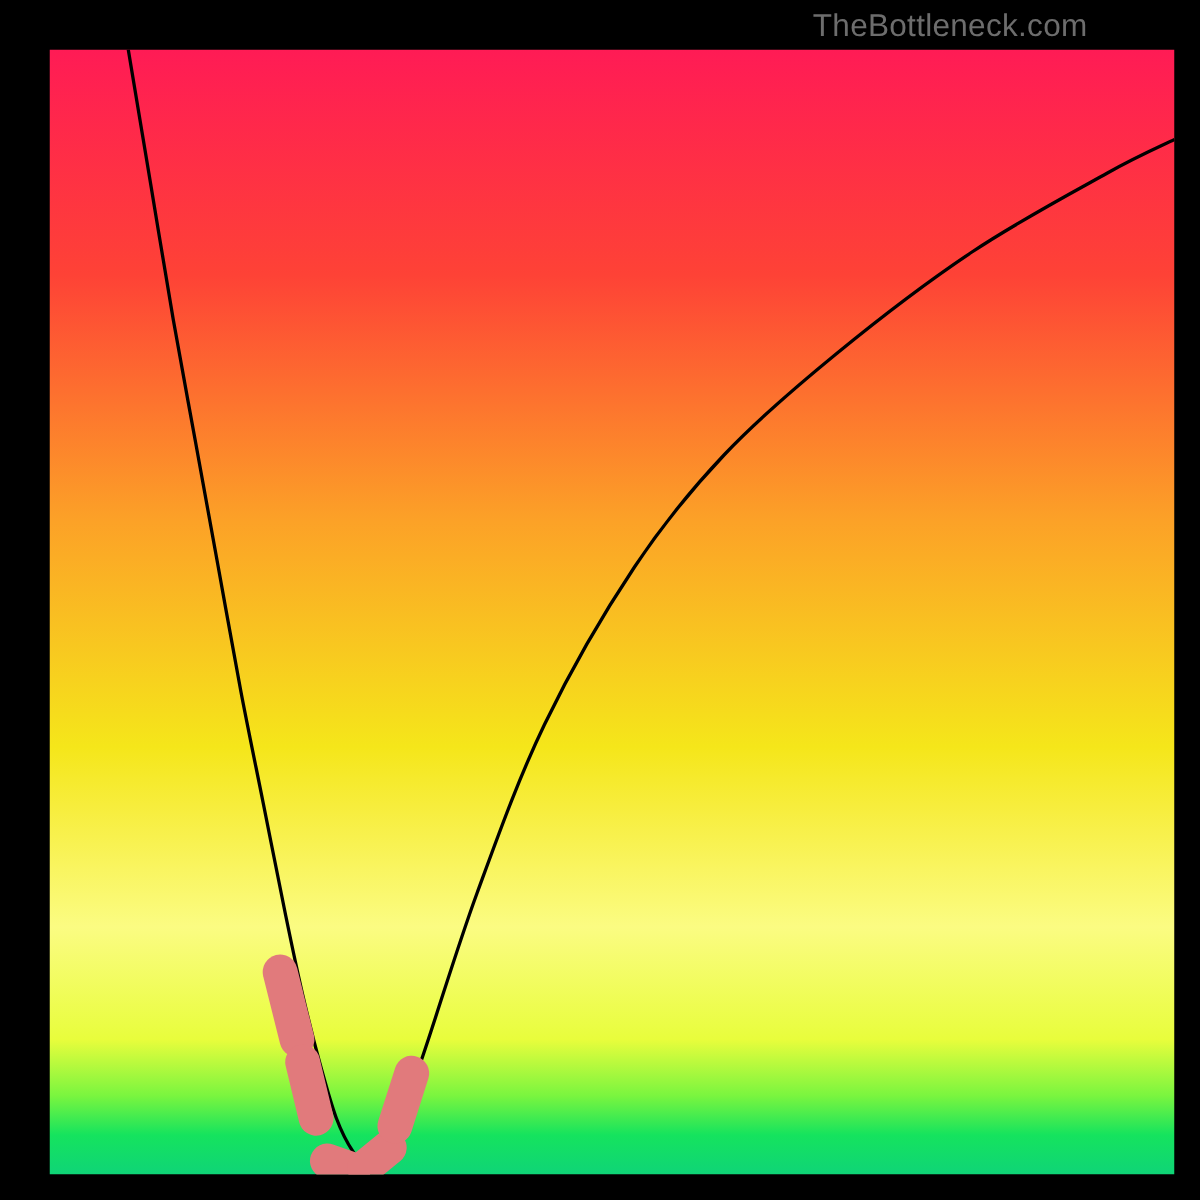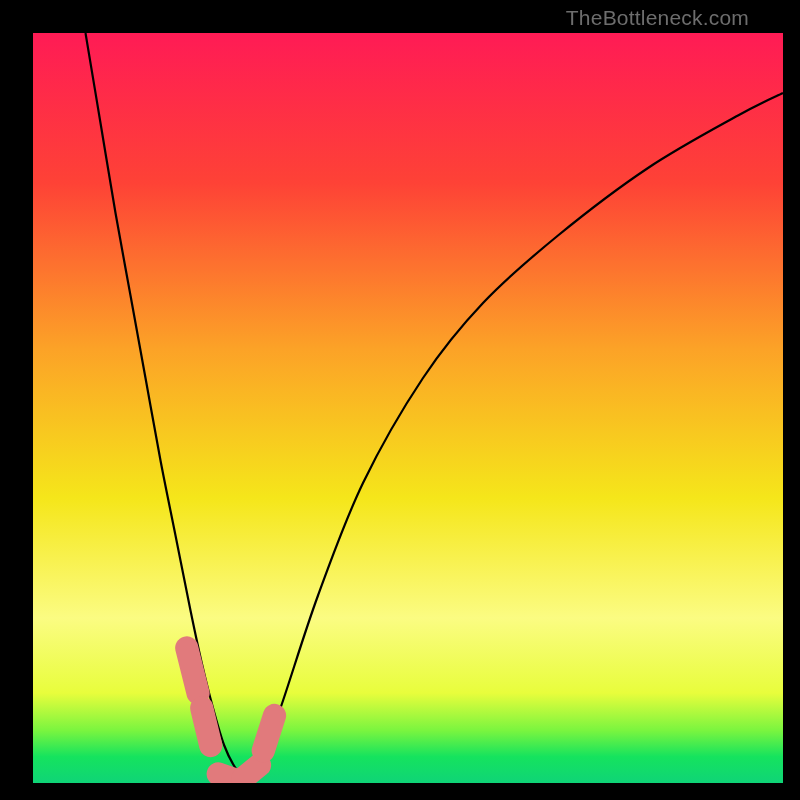--- a/index.html
+++ b/index.html
@@ -10,21 +10,20 @@
     overflow: hidden;
     background: #000;
     font-family: Arial, Helvetica, sans-serif;
   }
   .frame {
     position: absolute;
     top: 0; left: 0;
     width: 735px;
     height: 800px;
     background: #000;
-    padding-left: 24px;
   }
   .plot {
     position: absolute;
     top: 33px;
     left: 33px;
     width: 750px;
     height: 750px;
   }
   .watermark {
     position: absolute;

